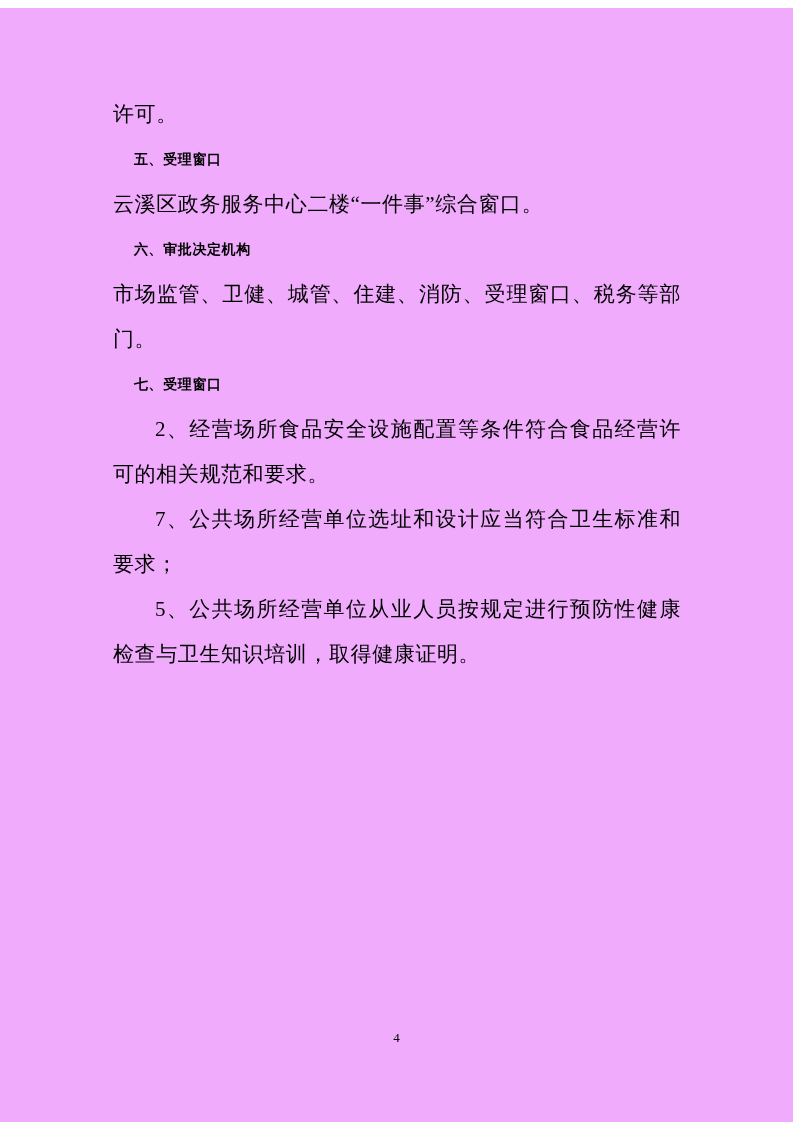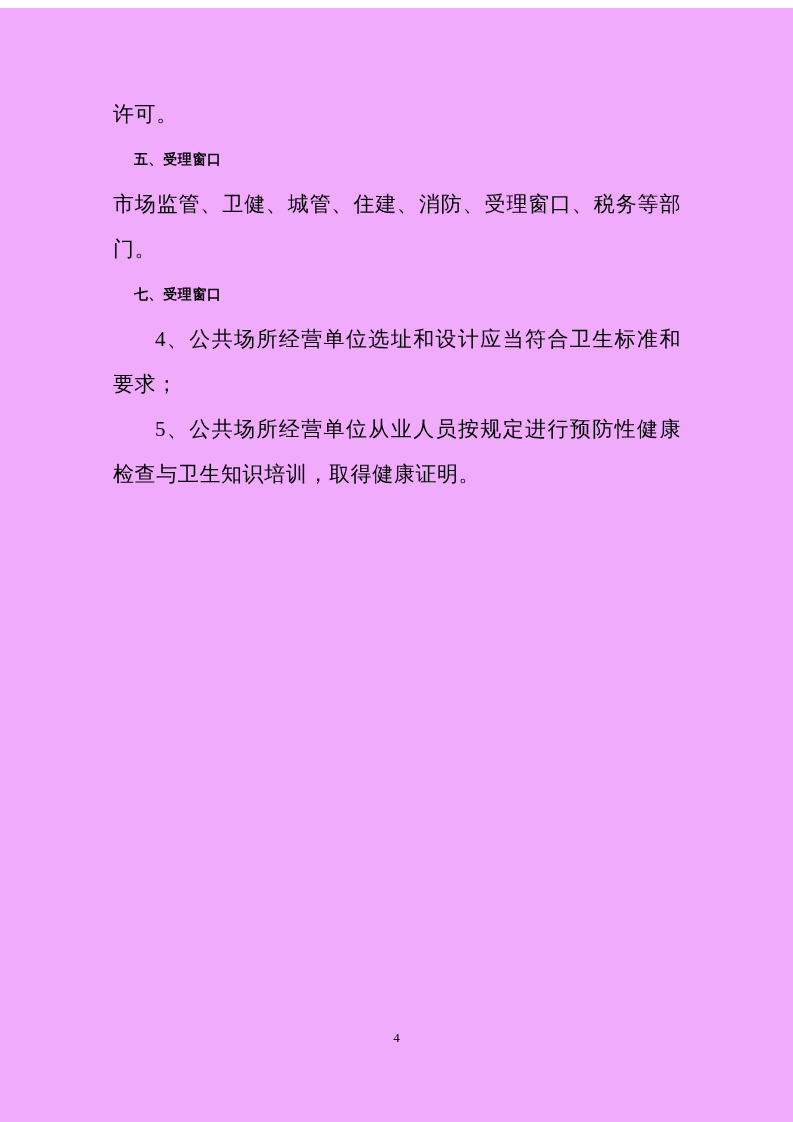--- a/index.html
+++ b/index.html
@@ -57,19 +57,22 @@
     color: #000000;
   }
 </style>
 </head>
 <body>
 
 <div class="page">
   <div class="content">
     <p class="para">许可。</p>
     <p class="heading">五、受理窗口</p>
+    <p class="para">云溪区政务服务中心二楼“一件事”综合窗口。</p>
+    <p class="heading">六、审批决定机构</p>
     <p class="para">市场监管、卫健、城管、住建、消防、受理窗口、税务等部门。</p>
     <p class="heading">七、受理窗口</p>
-    <p class="para hang">4、公共场所经营单位选址和设计应当符合卫生标准和要求；</p>
+    <p class="para hang">2、经营场所食品安全设施配置等条件符合食品经营许可的相关规范和要求。</p>
+    <p class="para hang">7、公共场所经营单位选址和设计应当符合卫生标准和要求；</p>
     <p class="para hang">5、公共场所经营单位从业人员按规定进行预防性健康检查与卫生知识培训，取得健康证明。</p>
   </div>
   <div class="page-number">4</div>
 </div>
 
 </body></html>

